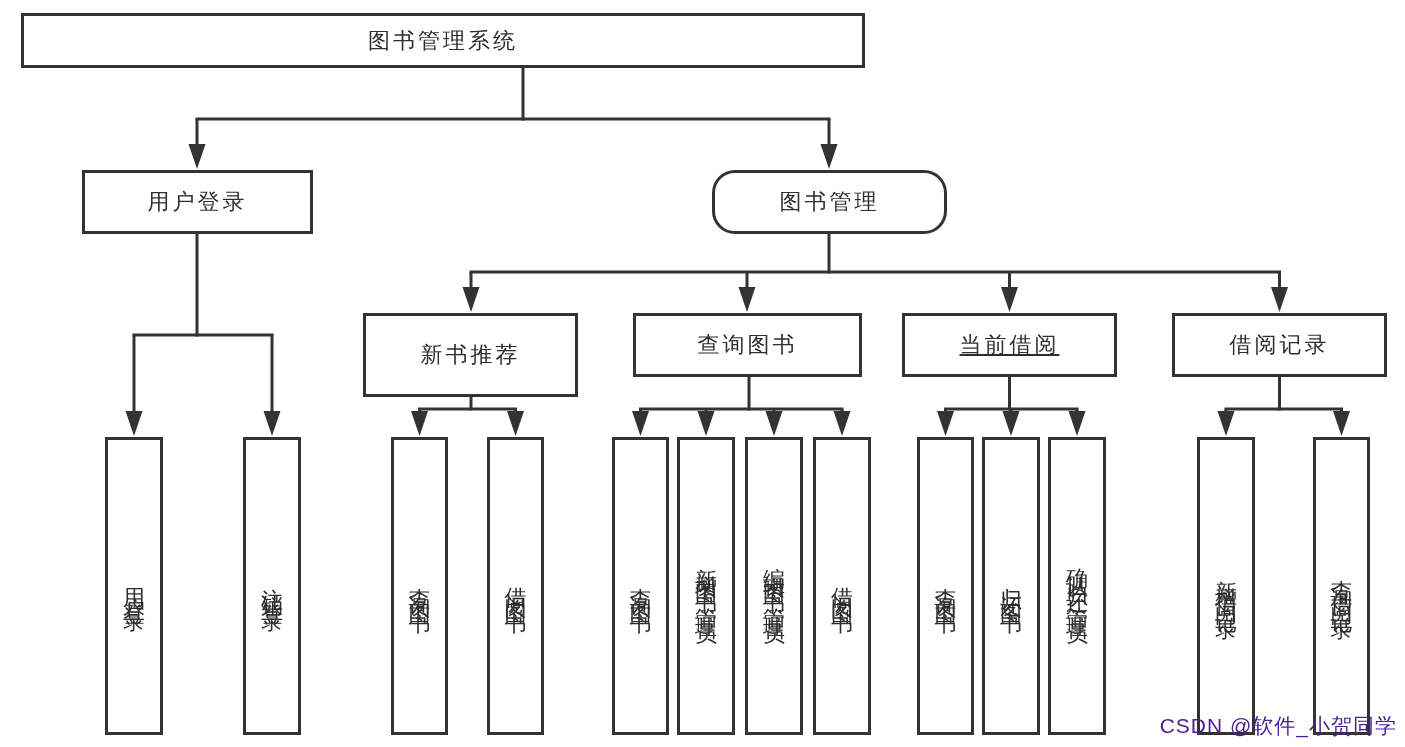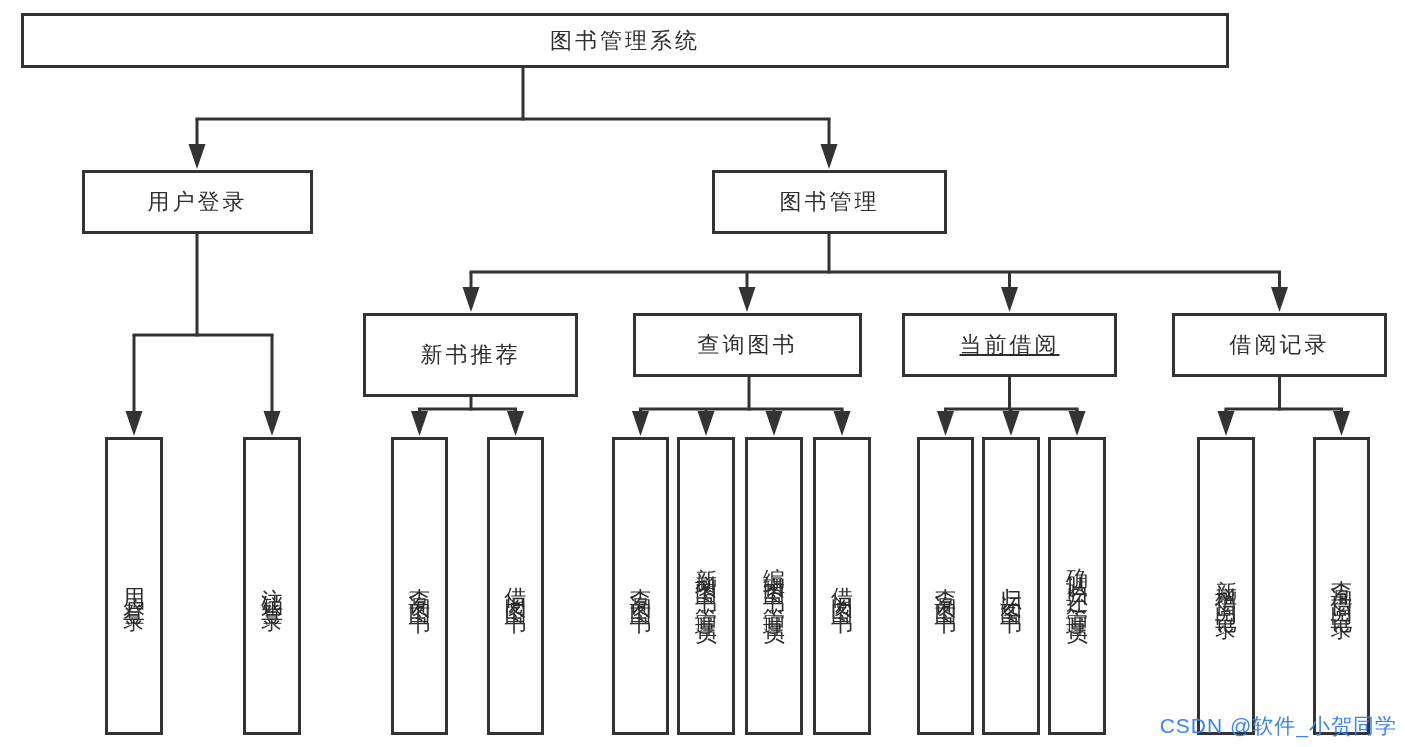--- a/index.html
+++ b/index.html
@@ -34,21 +34,21 @@
     writing-mode:vertical-rl;
     text-orientation:mixed;
     font-size:22px;
     letter-spacing:8px;
     line-height:1;
   }
   .watermark {
     position:absolute;
     right:8px; top:712px;
     font-size:21px;
-    color:#3b82f6;
+    color:#4c1d95;
     letter-spacing:1px;
     z-index:3;
     white-space:nowrap;
   }
 </style>
 </head>
 <body>
 
 <div class="canvas">
 
@@ -107,24 +107,24 @@
     <polygon points="1068.5,411 1085.5,411 1077,436"></polygon>
 
     <line x1="1279.5" y1="377" x2="1279.5" y2="410.5"></line>
     <line x1="1224.5" y1="409" x2="1343" y2="409"></line>
     <line x1="1226" y1="409" x2="1226" y2="414"></line>
     <line x1="1341.5" y1="409" x2="1341.5" y2="414"></line>
     <polygon points="1217.5,411 1234.5,411 1226,436"></polygon>
     <polygon points="1333,411 1350,411 1341.5,436"></polygon>
   </svg>
 
-  <div class="node h-node" style="left:21px; top:13px; width:1208px; height:55px;">图书管理系统</div>
+  <div class="node h-node" style="left:21px; top:13px; width:844px; height:55px;">图书管理系统</div>
 
   <div class="node h-node" style="left:82px; top:170px; width:231px; height:64px;">用户登录</div>
-  <div class="node h-node" style="left:712px; top:170px; width:235px; height:64px;">图书管理</div>
+  <div class="node h-node" style="left:712px; top:170px; width:235px; height:64px;border-radius:23px;">图书管理</div>
 
   <div class="node h-node" style="left:363px; top:313px; width:215px; height:84px;">新书推荐</div>
   <div class="node h-node" style="left:633px; top:313px; width:229px; height:64px;">查询图书</div>
   <div class="node h-node" style="left:902px; top:313px; width:215px; height:64px;text-decoration:underline;">当前借阅</div>
   <div class="node h-node" style="left:1172px; top:313px; width:215px; height:64px;">借阅记录</div>
 
   <div class="node v-node" style="left:105px; top:437px; width:58px; height:298px;">用户登录</div>
   <div class="node v-node" style="left:243px; top:437px; width:58px; height:298px;">注销登录</div>
 
   <div class="node v-node" style="left:391px; top:437px; width:57px; height:298px;">查询图书</div>

